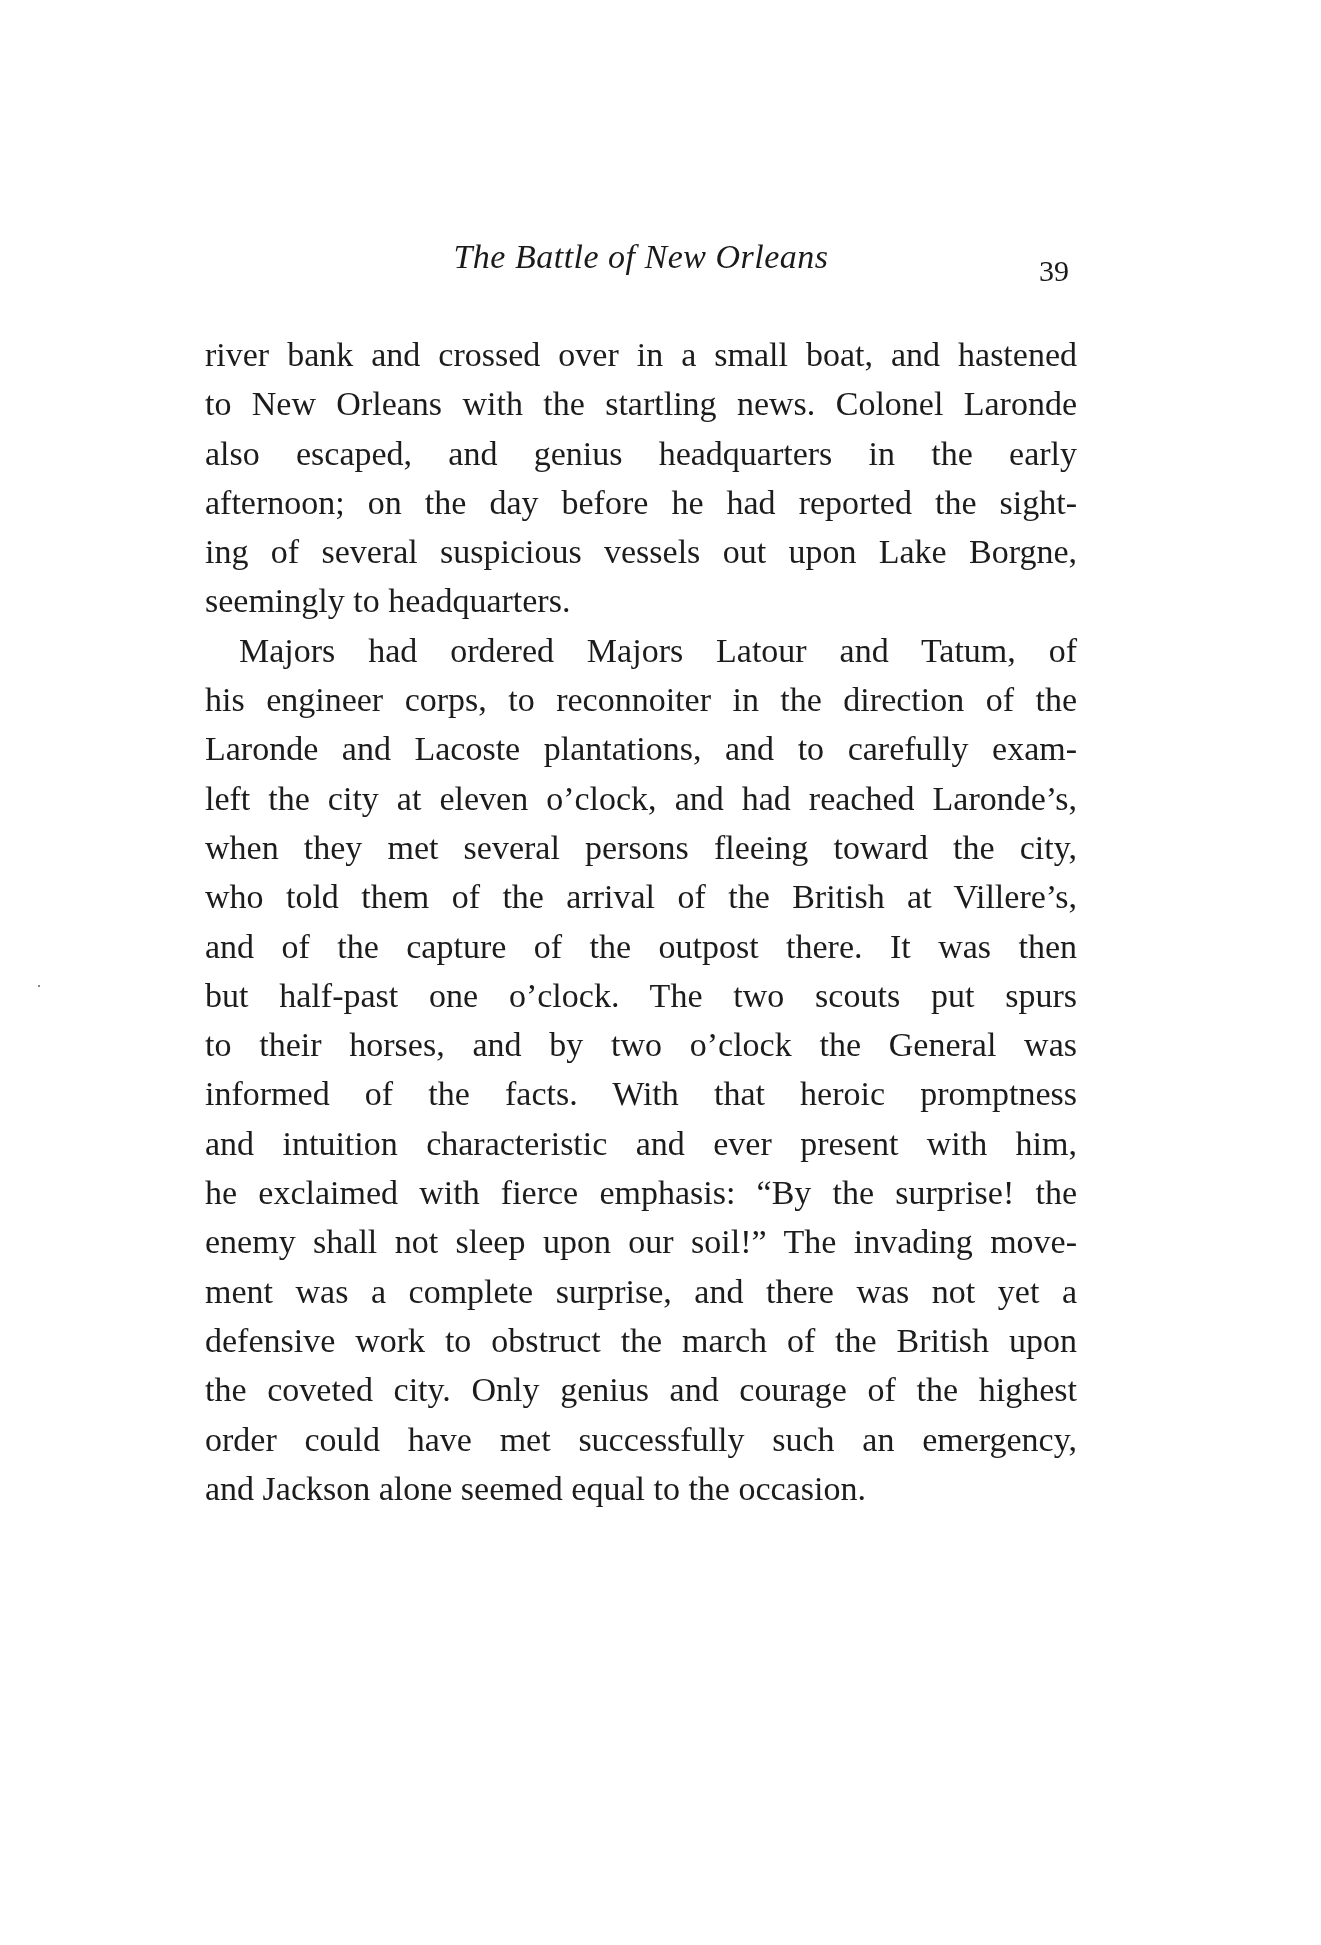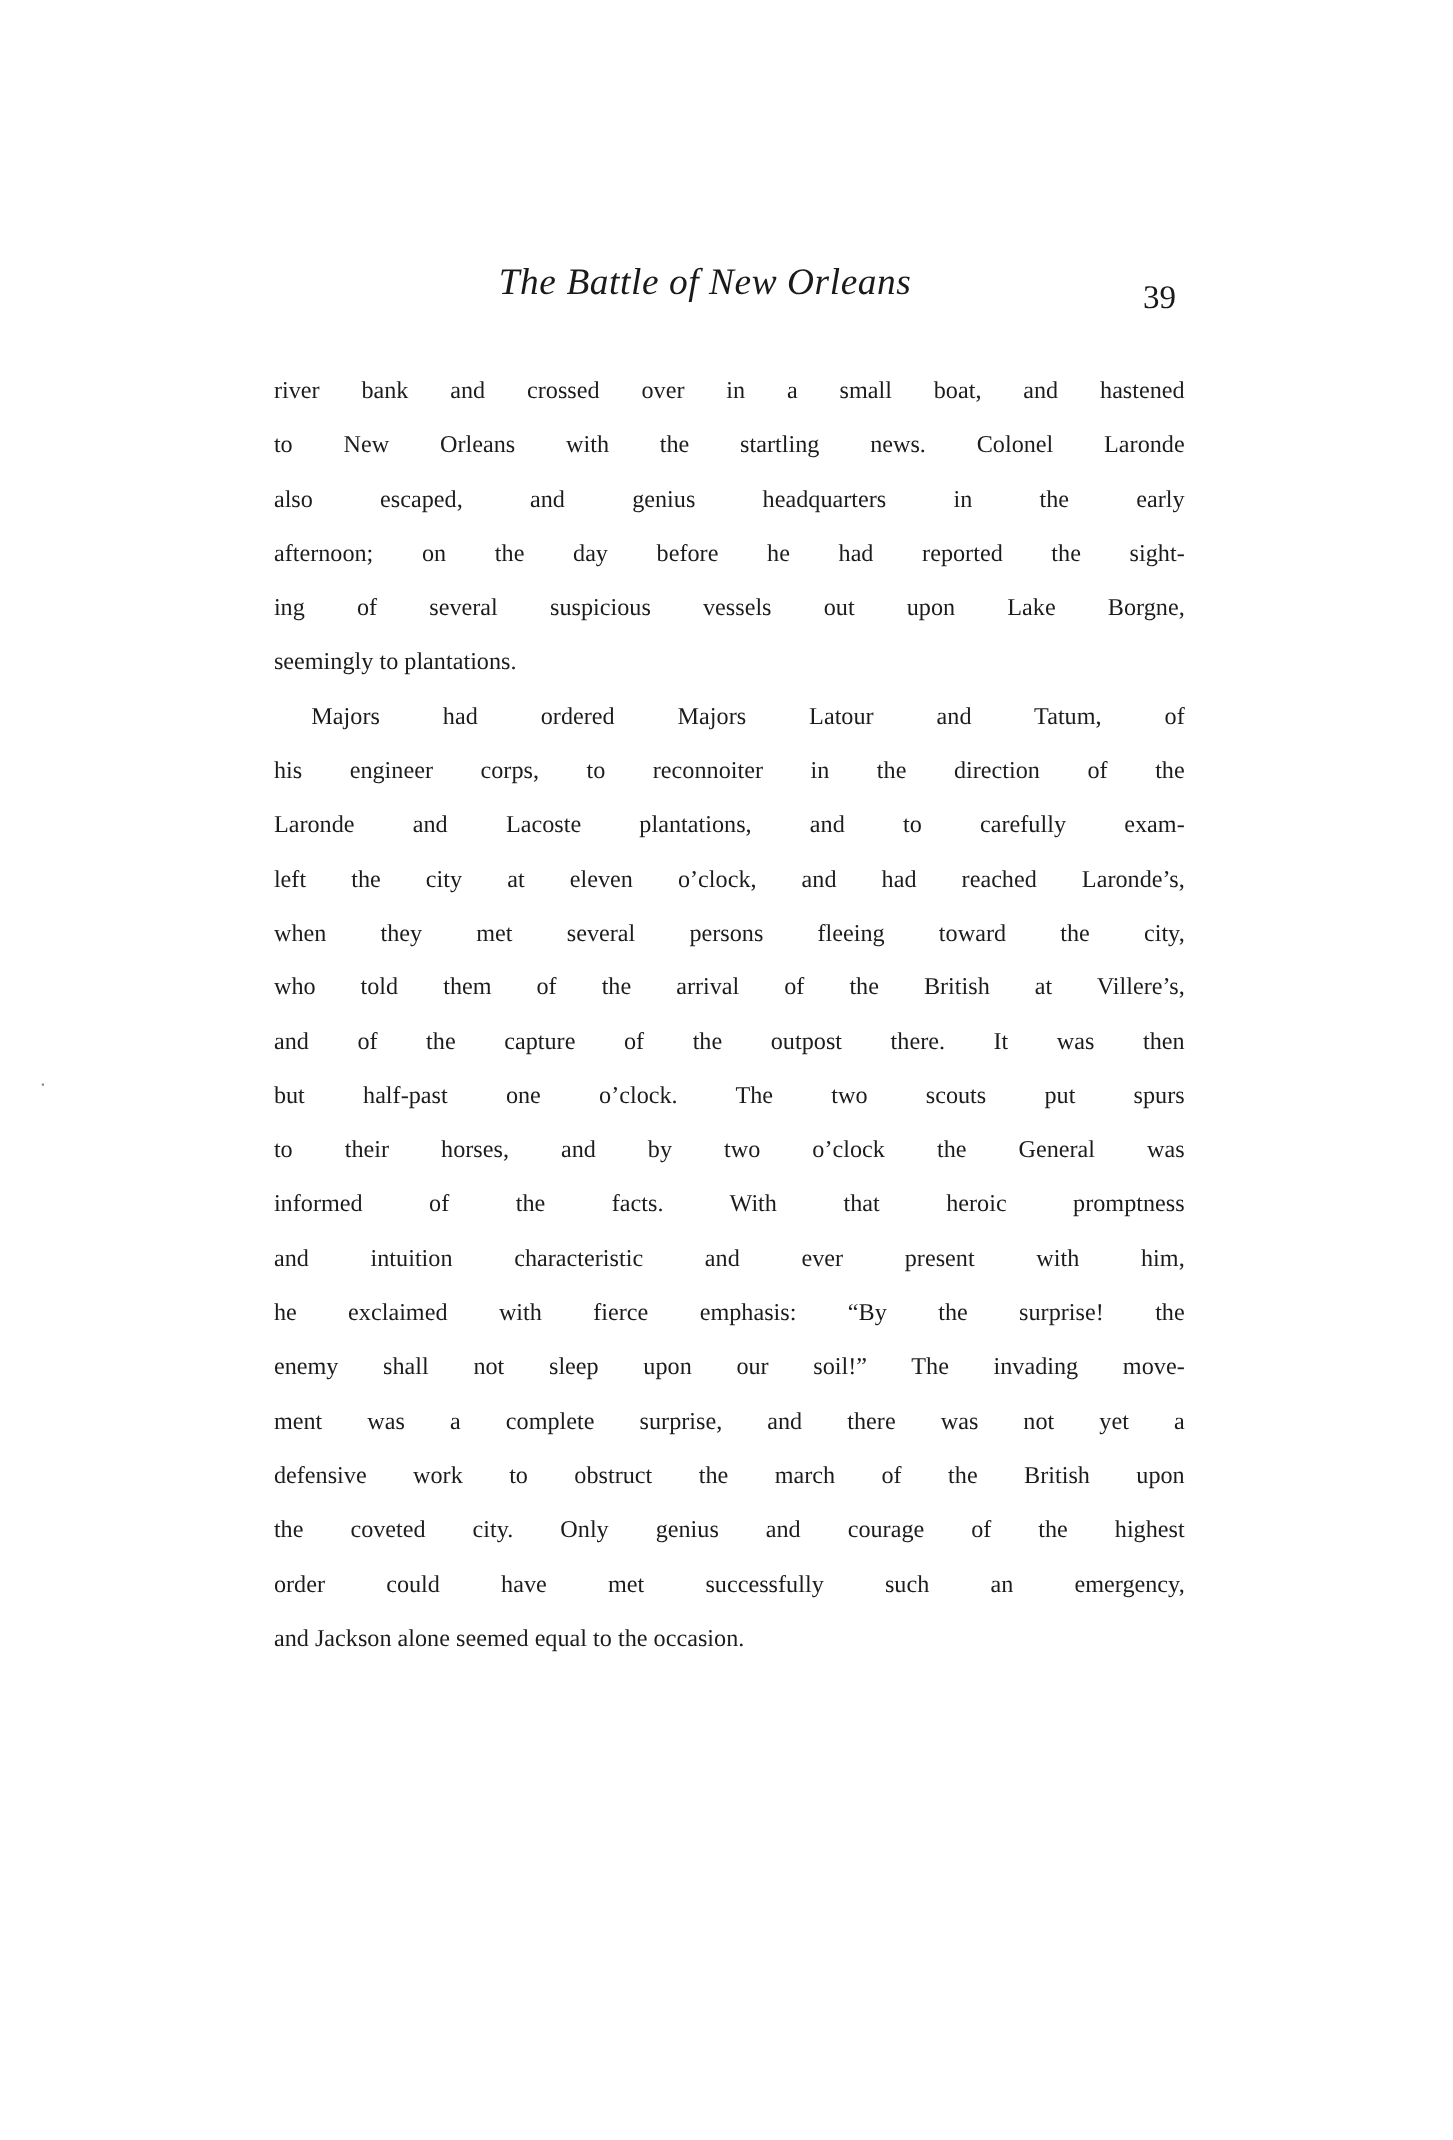--- a/index.html
+++ b/index.html
@@ -49,26 +49,25 @@
   .body-text {
     position: absolute;
     top: 330px;
     left: 205px;
     width: 872px;
   }
   .line {
     display: block;
     height: 49.3px;
     line-height: 49.3px;
-    font-size: 22px;
+    font-size: 34px;
     text-align: justify;
     text-align-last: justify;
     white-space: nowrap;
     overflow: visible;
-    margin-left: 44px;
   }
   .line.last {
     text-align-last: left;
   }
   .line.indent {
     text-indent: 34px;
   }
   .scan-dot {
     position: absolute;
     left: 38px;
@@ -89,21 +88,21 @@
   </div>
 
   <div class="body-text">
 
     <div class="paragraph">
       <span class="line">river bank and crossed over in a small boat, and hastened</span>
       <span class="line">to New Orleans with the startling news.  Colonel Laronde</span>
       <span class="line">also escaped, and genius headquarters in the early</span>
       <span class="line">afternoon; on the day before he had reported the sight-</span>
       <span class="line">ing of several suspicious vessels out upon Lake Borgne,</span>
-      <span class="line last">seemingly to plantations.</span>
+      <span class="line last">seemingly to headquarters.</span>
     </div>
 
     <div class="paragraph">
       <span class="line indent">Majors had ordered Majors Latour and Tatum, of</span>
       <span class="line">his engineer corps, to reconnoiter in the direction of the</span>
       <span class="line">Laronde and Lacoste plantations, and to carefully exam-</span>
       <span class="line">left the city at eleven o’clock, and had reached Laronde’s,</span>
       <span class="line">when they met several persons fleeing toward the city,</span>
       <span class="line">who told them of the arrival of the British at Villere’s,</span>
       <span class="line">and of the capture of the outpost there.  It was then</span>

